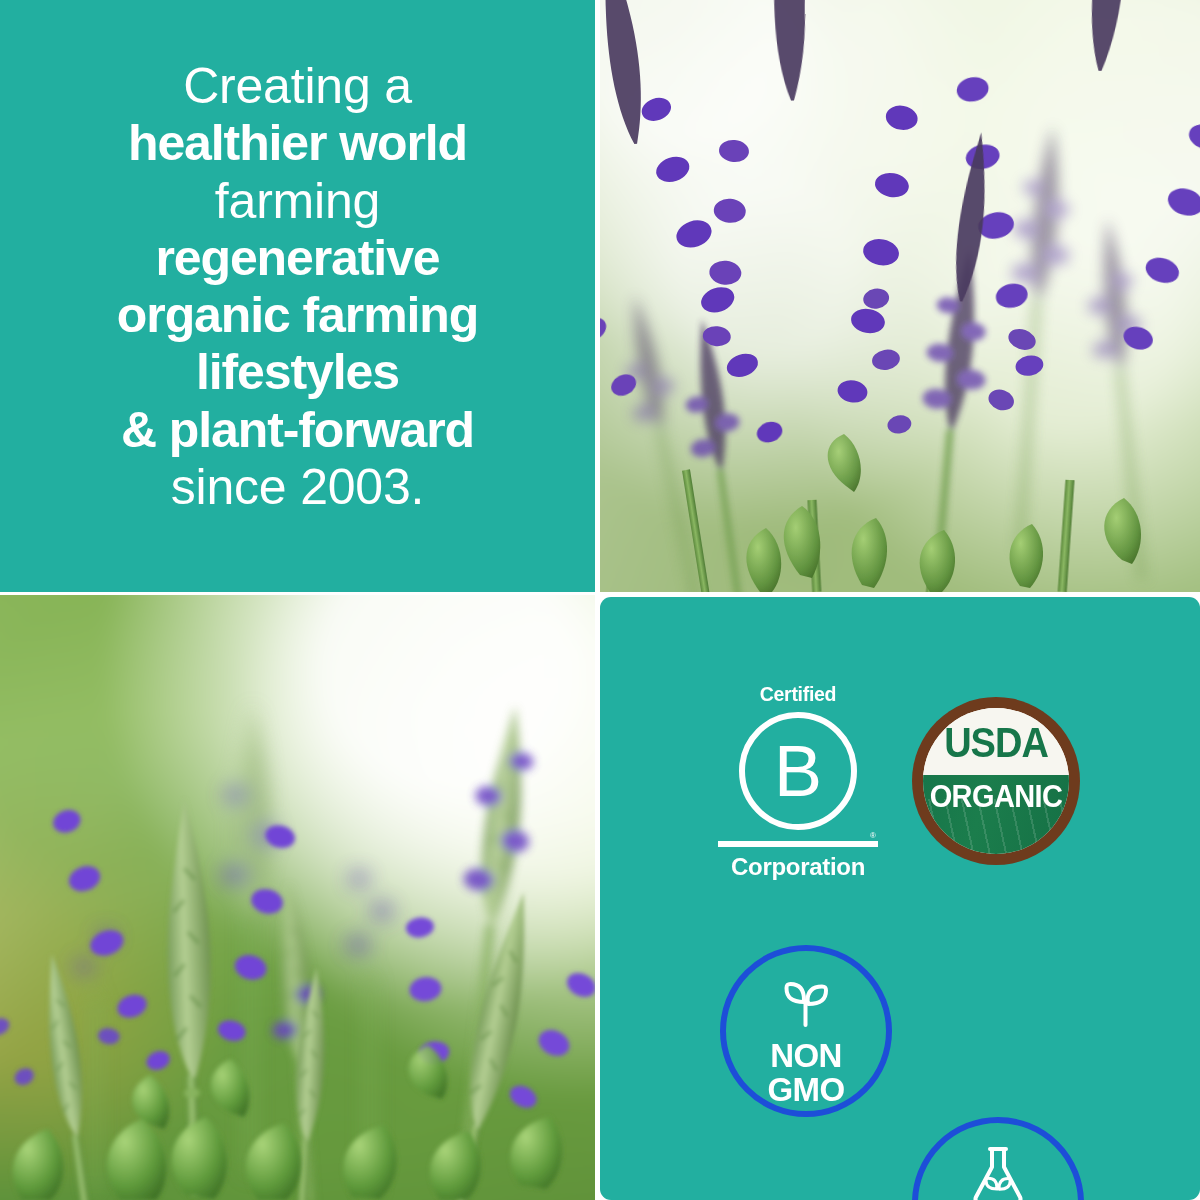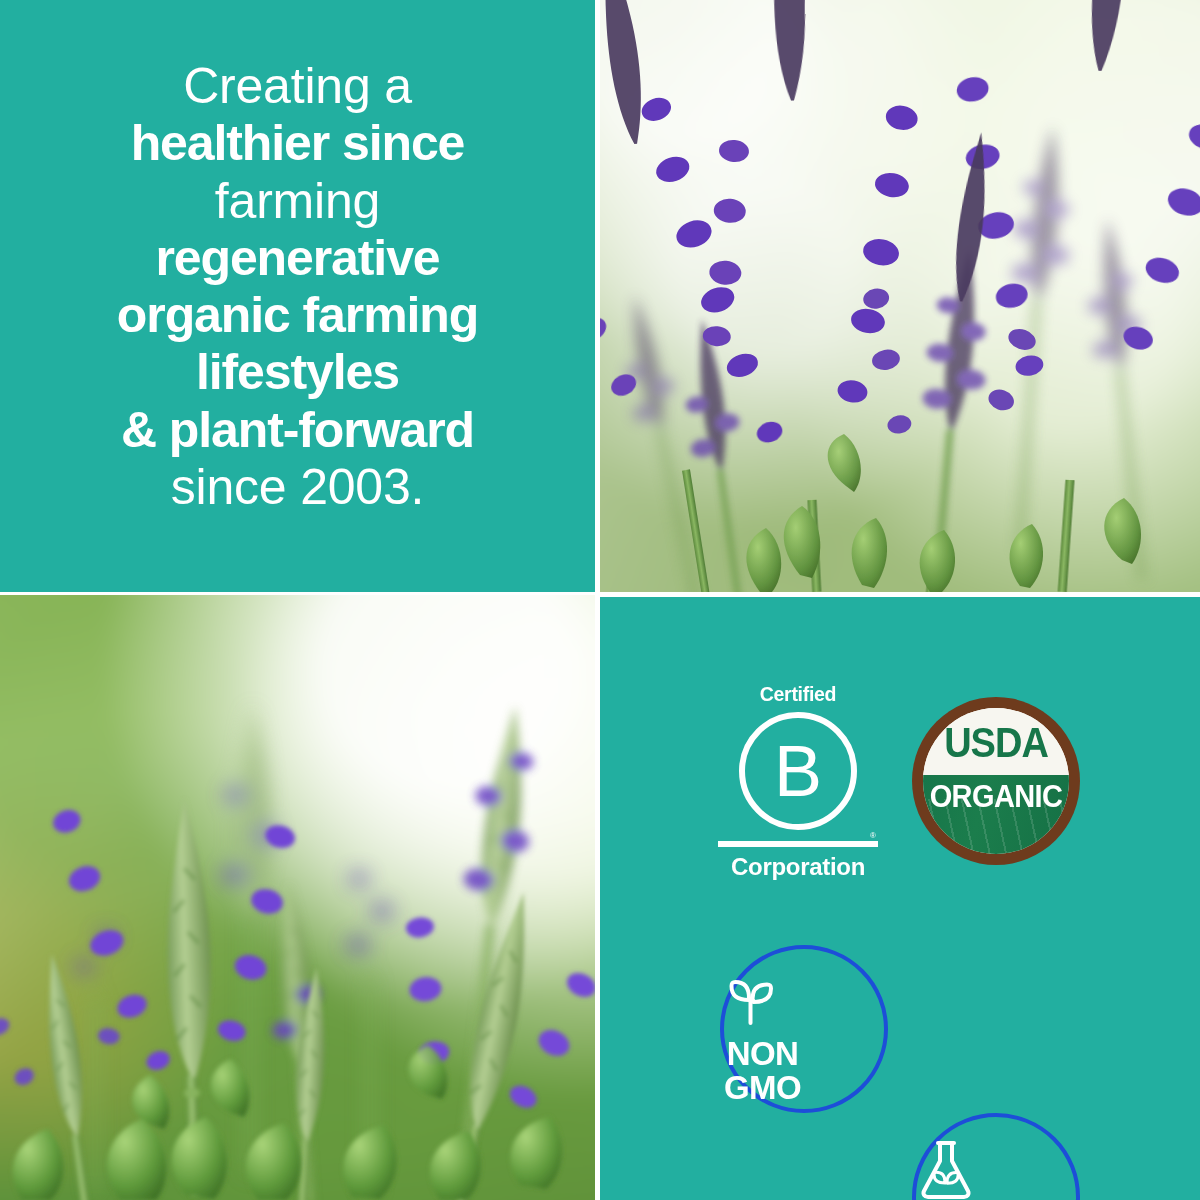--- a/index.html
+++ b/index.html
@@ -5,21 +5,21 @@
   html,body{margin:0;padding:0;background:#ffffff;}
   body{width:1200px;height:1200px;overflow:hidden;font-family:"Liberation Sans",sans-serif;}
 
   .canvas{position:relative;width:1200px;height:1200px;background:#ffffff;padding-left:16px;}
 
   
   .quad{position:absolute;overflow:hidden;}
   #q-tl{left:0;top:0;width:595px;height:592px;background:#22AFA0;}
   #q-tr{left:600px;top:0;width:600px;height:592px;}
   #q-bl{left:0;top:595px;width:595px;height:605px;}
-  #q-br{left:600px;top:597px;width:600px;height:603px;background:#22AFA0;}
+  #q-br{left:600px;top:597px;width:600px;height:603px;background:#22AFA0;border-radius:11px;}
 
   
   .headline{
     position:absolute;left:0;right:0;top:58px;
     text-align:center;color:#ffffff;
     line-height:1.145;
     letter-spacing:-0.2px;
   }
   .hl-line{display:block;}
   .hl-light{font-weight:300;font-size:50px;}
@@ -80,38 +80,38 @@
     background:linear-gradient(105deg,#17764a 0%,#1b7d4c 40%,#157045 100%);
     display:flex;align-items:flex-start;justify-content:center;}
   .usda-bottom:after{content:"";position:absolute;left:-20%;top:30%;width:140%;height:90%;
     background:repeating-linear-gradient(78deg,rgba(255,255,255,.13) 0 2px,rgba(255,255,255,0) 2px 16px);}
   .usda-word-top{font-size:38px;font-weight:bold;color:#17764a;letter-spacing:-1px;line-height:1;
     transform:scaleY(1.12);font-family:"Liberation Sans",sans-serif;}
   .usda-word-bot{font-size:29px;font-weight:bold;color:#ffffff;letter-spacing:-0.6px;line-height:1;
     margin-top:7px;transform:scaleY(1.1);position:relative;z-index:2;}
 
   
-  .circ{width:160px;height:160px;border-radius:50%;border:4px solid #1d4ed8;position:relative;
-        display:flex;flex-direction:column;align-items:flex-start;justify-content:flex-start;color:#fff;}
+  .circ{width:160px;height:160px;border-radius:50%;border:6px solid #1d4ed8;position:relative;
+        display:flex;flex-direction:column;align-items:center;justify-content:flex-start;color:#fff;}
   #badge-nongmo{left:120px;top:348px;}
   #badge-thirdparty{left:312px;top:348px;}
   .circ .ico{margin-top:28px;}
   .circ .cap{font-weight:bold;text-align:center;line-height:1.02;}
   #badge-nongmo .cap{font-size:33px;letter-spacing:-0.6px;margin-top:6px;}
   #badge-thirdparty .ico{margin-top:22px;}
 </style>
 </head>
 <body>
 
 <div class="canvas">
 
   <div class="quad" id="q-tl">
     <div class="headline">
       <span class="hl-line hl-light">Creating a</span>
-      <span class="hl-line hl-bold">healthier since</span>
+      <span class="hl-line hl-bold">healthier world</span>
       <span class="hl-line hl-light">farming</span>
       <span class="hl-line hl-bold">regenerative</span>
       <span class="hl-line hl-bold">organic farming</span>
       <span class="hl-line hl-bold">lifestyles</span>
       <span class="hl-line hl-bold">&amp; plant-forward</span>
       <span class="hl-line hl-light">since 2003.</span>
     </div>
   </div>
 
   <div class="quad" id="q-tr">

